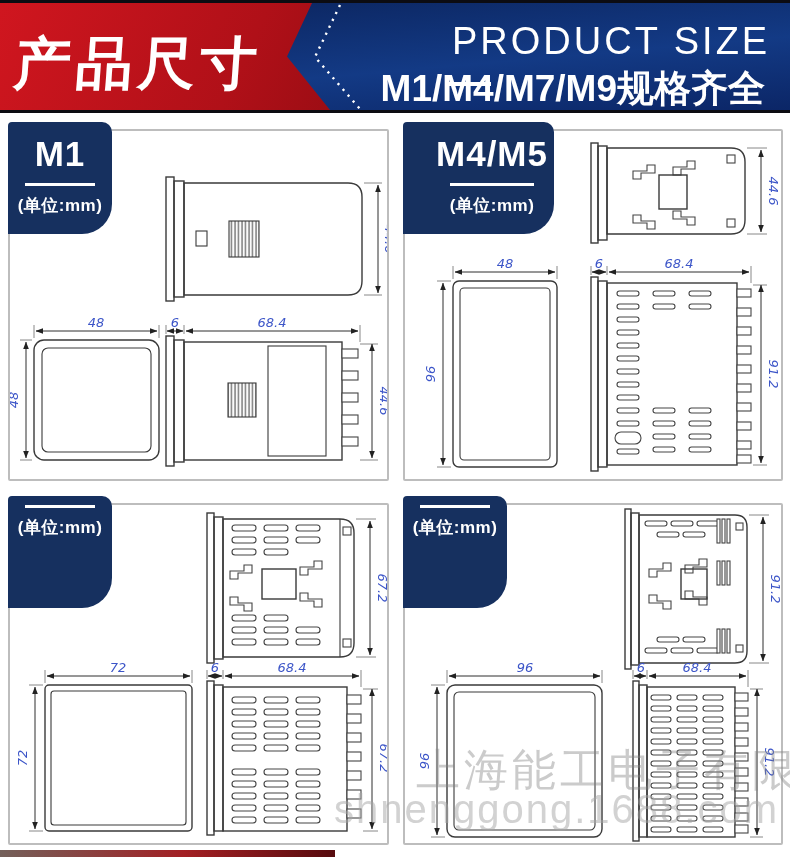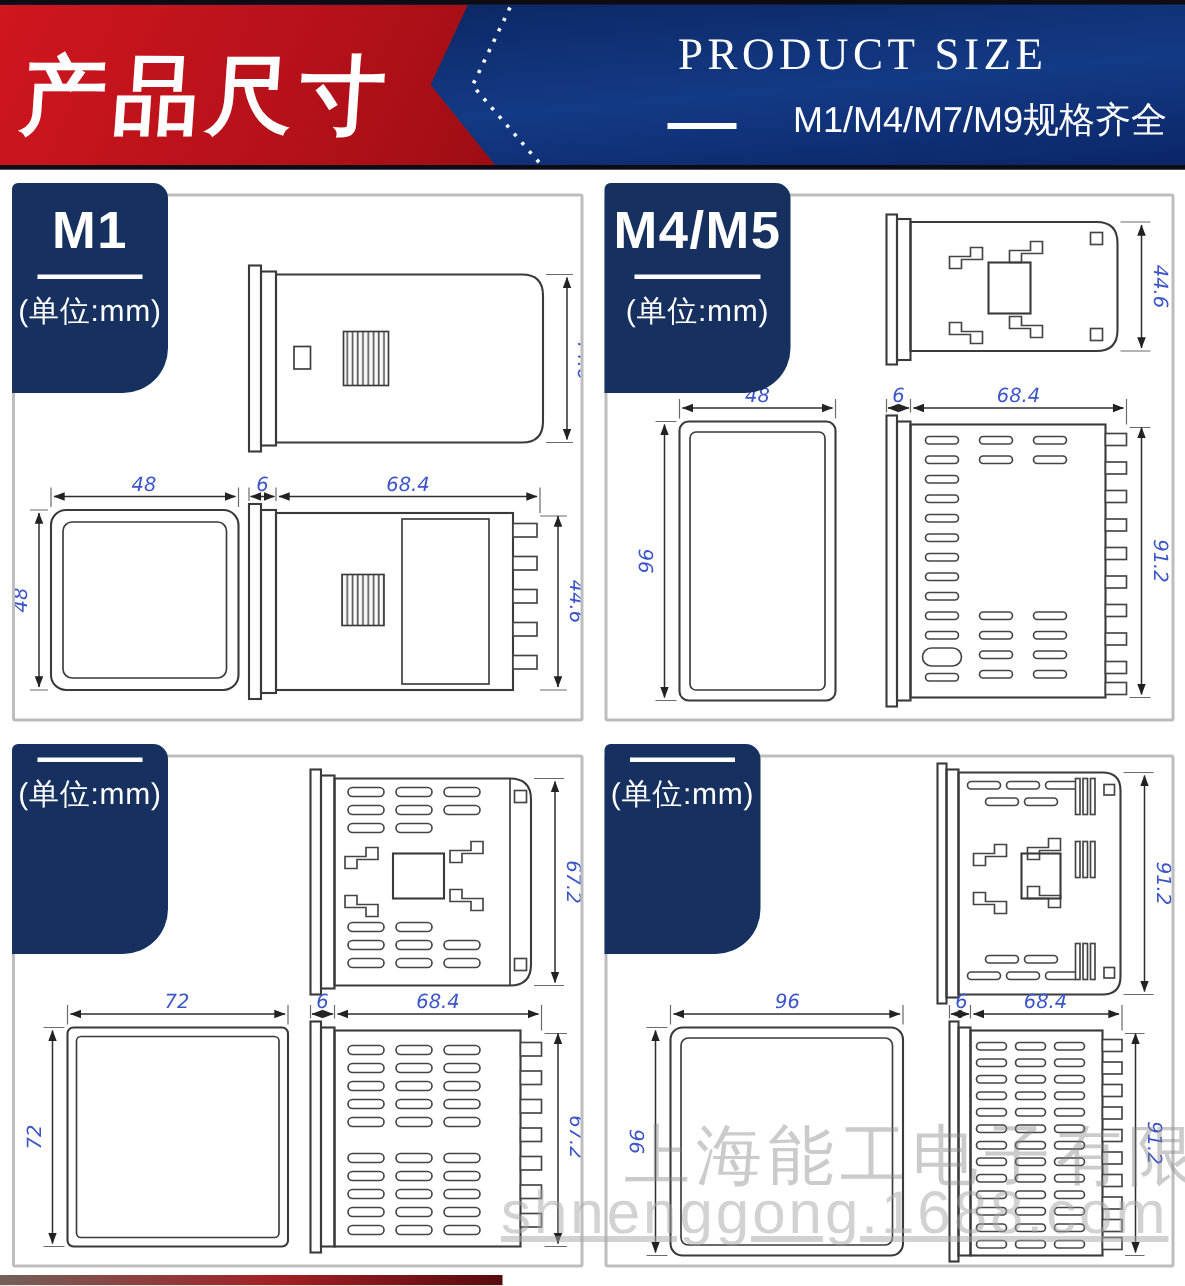--- a/index.html
+++ b/index.html
@@ -8,50 +8,50 @@
   .header{position:absolute;left:0;top:0;width:790px;height:113px;
     background:linear-gradient(175deg,#0a2158 0%,#133a85 58%,#0b2565 100%);}
   .header .strip-top{position:absolute;left:0;top:0;width:100%;height:3px;background:#0c0c12;}
   .header .strip-bottom{position:absolute;left:0;bottom:0;width:100%;height:3px;background:#0c0c12;}
   .red-ribbon{position:absolute;left:0;top:3px;width:440px;height:107px;
     background:linear-gradient(115deg,#d0161f 0%,#b01018 55%,#8a0a10 100%);
     clip-path:polygon(0 0,312px 0,287px 50%,330px 100%,0 100%);}
   .chevron-dots{position:absolute;left:0;top:3px;width:440px;height:107px;pointer-events:none;}
   .title-cn{position:absolute;left:14px;top:26px;width:270px;font-size:57px;font-weight:800;
     color:#fff;letter-spacing:5px;transform:skewX(-4deg);white-space:nowrap;}
-  .title-en{position:absolute;left:452px;top:20px;font-size:30px;font-weight:400;
-    color:#fff;letter-spacing:3px;white-space:nowrap;font-family:Liberation Serif, serif;}
-  .tagline{position:absolute;top:64px;right:12px;font-size:24px;font-weight:normal;
+  .title-en{position:absolute;left:452px;top:20px;font-size:38px;font-weight:400;
+    color:#fff;letter-spacing:3px;white-space:nowrap;}
+  .tagline{position:absolute;top:64px;right:25px;font-size:37px;font-weight:bold;
     color:#ffffff;white-space:nowrap;}
   .tagline-dash{position:absolute;top:82px;left:445px;width:46px;height:4px;background:#fff;}
   
   .card{position:absolute;background:#fff;border:2px solid #bdbdbd;border-radius:2px;}
   #card-m1{left:8px;top:129px;width:377px;height:348px;}
   #card-m4m5{left:403px;top:129px;width:376px;height:348px;}
   #card-m7{left:8px;top:503px;width:377px;height:338px;}
   #card-m9{left:403px;top:503px;width:376px;height:338px;}
-  .label-box{position:absolute;left:-2px;top:-9px;width:104px;height:140px;z-index:3;
+  .label-box{position:absolute;left:-2px;top:-9px;width:104px;height:112px;z-index:3;
     background:#16305f;border-radius:4px 10px 30px 0;color:#fff;text-align:center;}
-  .label-box.wide{width:124px;}
+  .label-box.wide{width:124px;padding-left:27px;}
   .label-box .model{margin-top:12px;font-size:35px;font-weight:bold;letter-spacing:1px;}
   .label-box .rule{width:68%;height:3px;background:#fff;margin:9px auto 8px auto;}
-  .label-box .unit{font-size:20px;font-weight:normal;letter-spacing:0.5px;}
+  .label-box .unit{font-size:17px;font-weight:bold;letter-spacing:0.5px;}
   .drawing{position:absolute;left:0;top:0;width:100%;height:100%;}
   
   .ln{stroke:#3a3a3a;fill:none;stroke-width:1.4;}
   .ln2{stroke:#444;fill:#fff;stroke-width:1.1;}
   .dim{stroke:#2e2e2e;stroke-width:1;fill:none;}
   .ext{stroke:#6a6a6a;stroke-width:0.8;fill:none;}
   .lslot{stroke:#444;fill:#fff;stroke-width:1.1;}
   svg text{font:italic 13px "DejaVu Sans",sans-serif;fill:#3c55c8;text-anchor:middle;}
   
   .wm1{position:absolute;left:416px;top:741px;font-size:44px;letter-spacing:4px;
     color:rgba(130,130,130,0.42);z-index:5;white-space:nowrap;pointer-events:none;}
   .wm2{position:absolute;left:334px;top:787px;font-size:40px;letter-spacing:2px;
-    color:rgba(165,165,165,0.5);z-index:5;white-space:nowrap;pointer-events:none;text-decoration:underline;}
+    color:rgba(165,165,165,0.5);z-index:5;white-space:nowrap;pointer-events:none;}
   .bottom-strip{position:absolute;left:0;top:850px;width:335px;height:7px;
     background:linear-gradient(90deg,#73605a 0%,#a32024 55%,#570b0e 100%);}
 </style>
 </head>
 <body>
 
 <div id="page">
 
   <svg width="0" height="0" style="position:absolute" aria-hidden="true">
     <defs>

